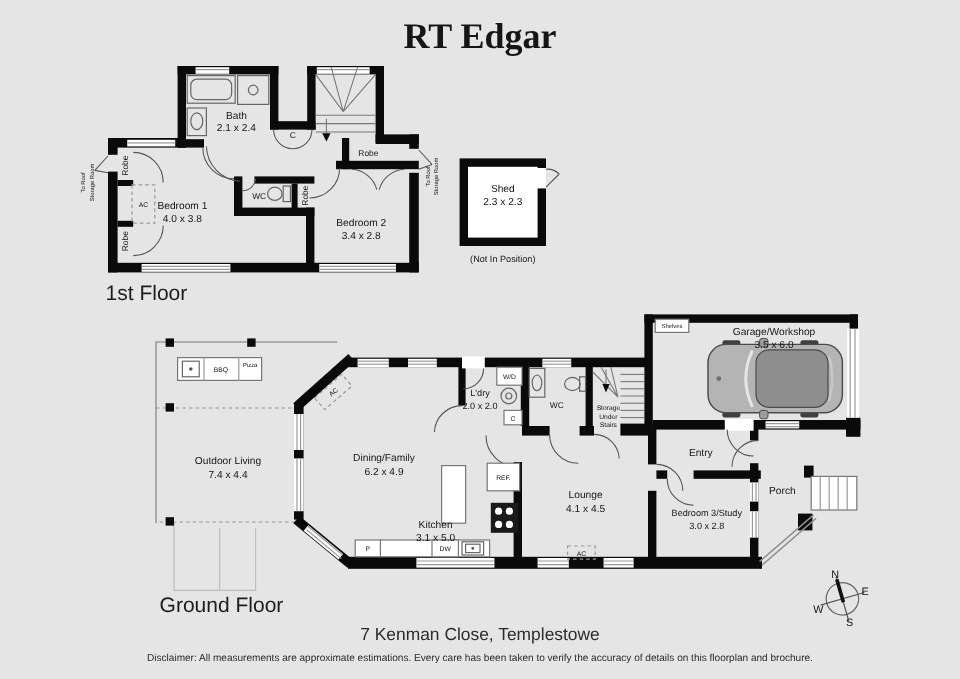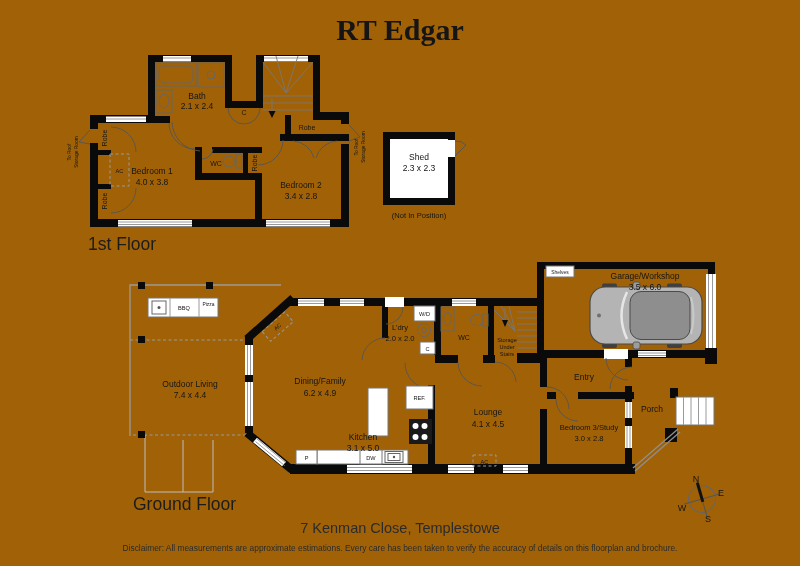--- a/index.html
+++ b/index.html
@@ -1,16 +1,16 @@
 <!DOCTYPE html>
 <html><head>
 <meta charset="utf-8">
 <style>
   html,body{margin:0;padding:0;background:#fff;}
-  .page{position:relative;width:800px;height:566px;background:#a16207;overflow:hidden;}
+  .page{position:relative;width:800px;height:566px;background:#e5e5e5;overflow:hidden;}
   svg{display:block;}
   svg text{font-family:"Liberation Sans",sans-serif;fill:#151515;text-anchor:middle;}
   .t-brand{font-family:"Liberation Serif",serif;font-size:30px;font-weight:700;}
   .t-floor{font-size:17.5px;text-anchor:start;fill:#1c1c1c;}
   .t-room{font-size:8.5px;}
   .t-md{font-size:7.6px;}
   .t-sm{font-size:7px;}
   .t-xs{font-size:5.6px;}
   .t-xxs{font-size:4.9px;}
   .t-addr{font-size:14.5px;fill:#2b2b2b;}

